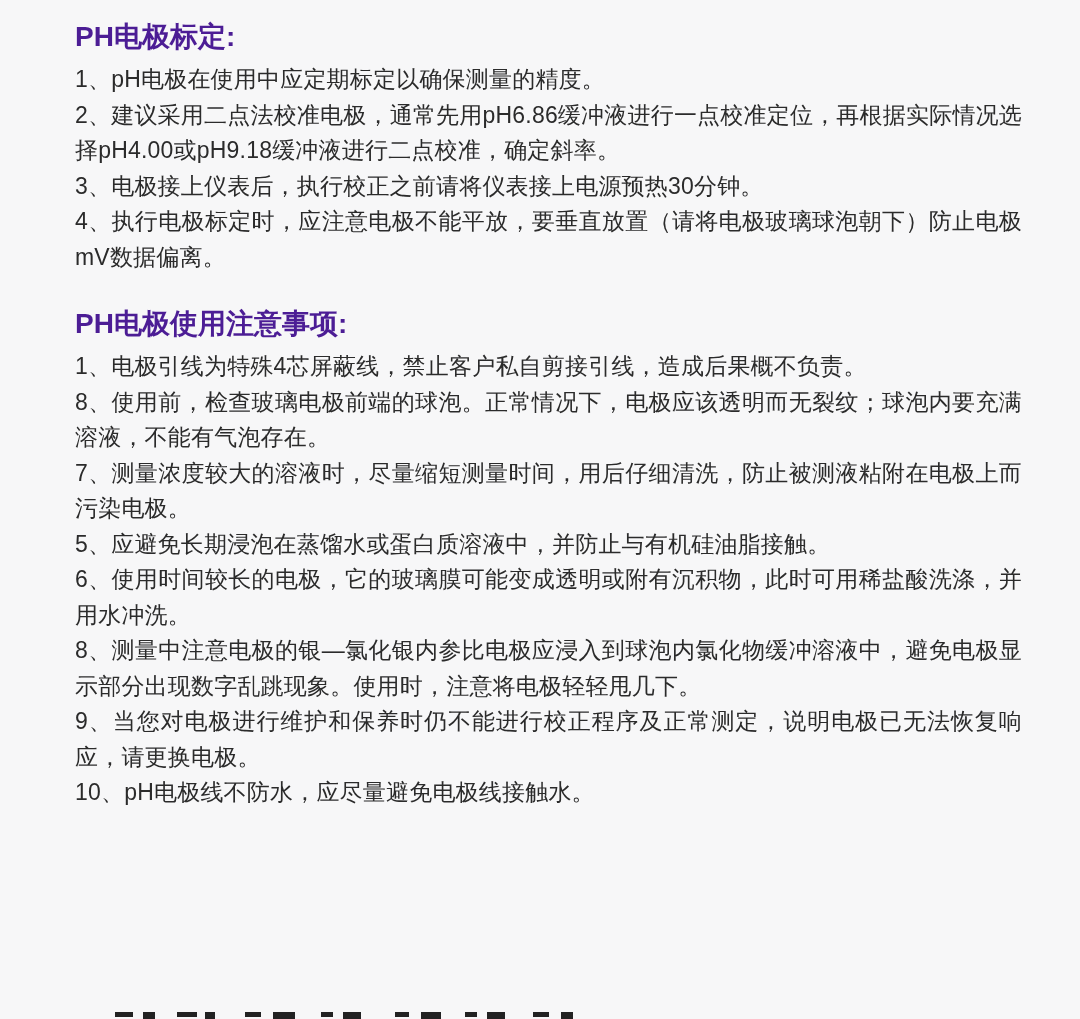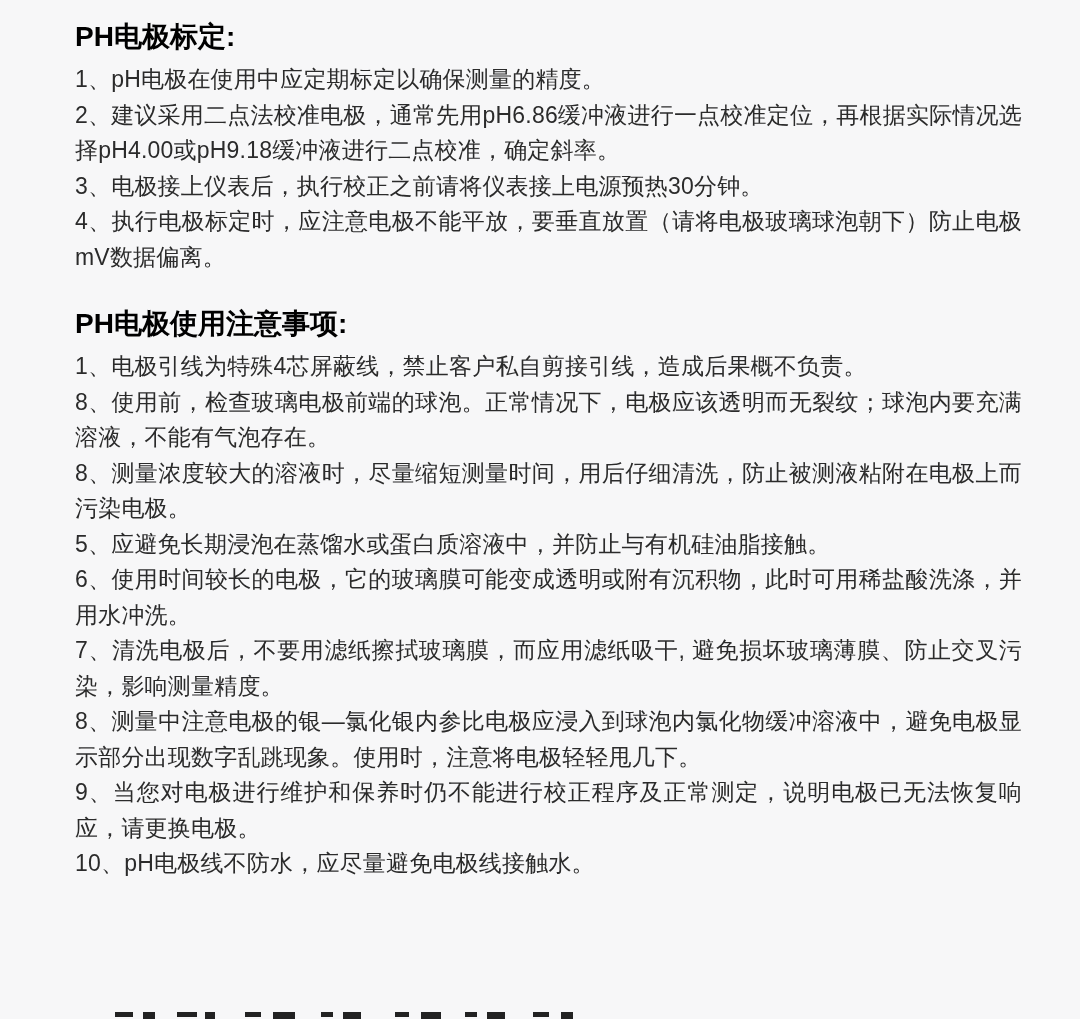--- a/index.html
+++ b/index.html
@@ -16,21 +16,21 @@
     position: relative;
   }
   .content {
     padding: 16px 58px 0 75px;
   }
   .section-title {
     font-size: 28px;
     font-weight: 700;
     line-height: 42px;
     margin: 0;
-    color: #000000;
+    color: #4c1d95;
   }
   .section-title.second {
     margin-top: 28px;
   }
   .item {
     margin: 0;
     font-size: 23px;
     font-weight: 400;
     line-height: 35.5px;
     letter-spacing: 0.2px;
@@ -70,24 +70,23 @@
       <p class="item">3、电极接上仪表后，执行校正之前请将仪表接上电源预热30分钟。</p>
       <p class="item">4、执行电极标定时，应注意电极不能平放，要垂直放置（请将电极玻璃球泡朝下）防止电极mV数据偏离。</p>
     </div>
   </section>
 
   <section>
     <h2 class="section-title second">PH电极使用注意事项:</h2>
     <div class="section-items">
       <p class="item">1、电极引线为特殊4芯屏蔽线，禁止客户私自剪接引线，造成后果概不负责。</p>
       <p class="item">8、使用前，检查玻璃电极前端的球泡。正常情况下，电极应该透明而无裂纹；球泡内要充满溶液，不能有气泡存在。</p>
-      <p class="item">8、测量浓度较大的溶液时，尽量缩短测量时间，用后仔细清洗，防止被测液粘附在电极上而污染电极。</p>
+      <p class="item">7、测量浓度较大的溶液时，尽量缩短测量时间，用后仔细清洗，防止被测液粘附在电极上而污染电极。</p>
       <p class="item">5、应避免长期浸泡在蒸馏水或蛋白质溶液中，并防止与有机硅油脂接触。</p>
       <p class="item">6、使用时间较长的电极，它的玻璃膜可能变成透明或附有沉积物，此时可用稀盐酸洗涤，并用水冲洗。</p>
-      <p class="item">7、清洗电极后，不要用滤纸擦拭玻璃膜，而应用滤纸吸干, 避免损坏玻璃薄膜、防止交叉污染，影响测量精度。</p>
       <p class="item">8、测量中注意电极的银—氯化银内参比电极应浸入到球泡内氯化物缓冲溶液中，避免电极显示部分出现数字乱跳现象。使用时，注意将电极轻轻甩几下。</p>
       <p class="item">9、当您对电极进行维护和保养时仍不能进行校正程序及正常测定，说明电极已无法恢复响应，请更换电极。</p>
       <p class="item">10、pH电极线不防水，应尽量避免电极线接触水。</p>
     </div>
   </section>
 
 </div>
 
 <div class="cutoff-row">
   <span style="width:18px; margin-right:10px;"></span>

